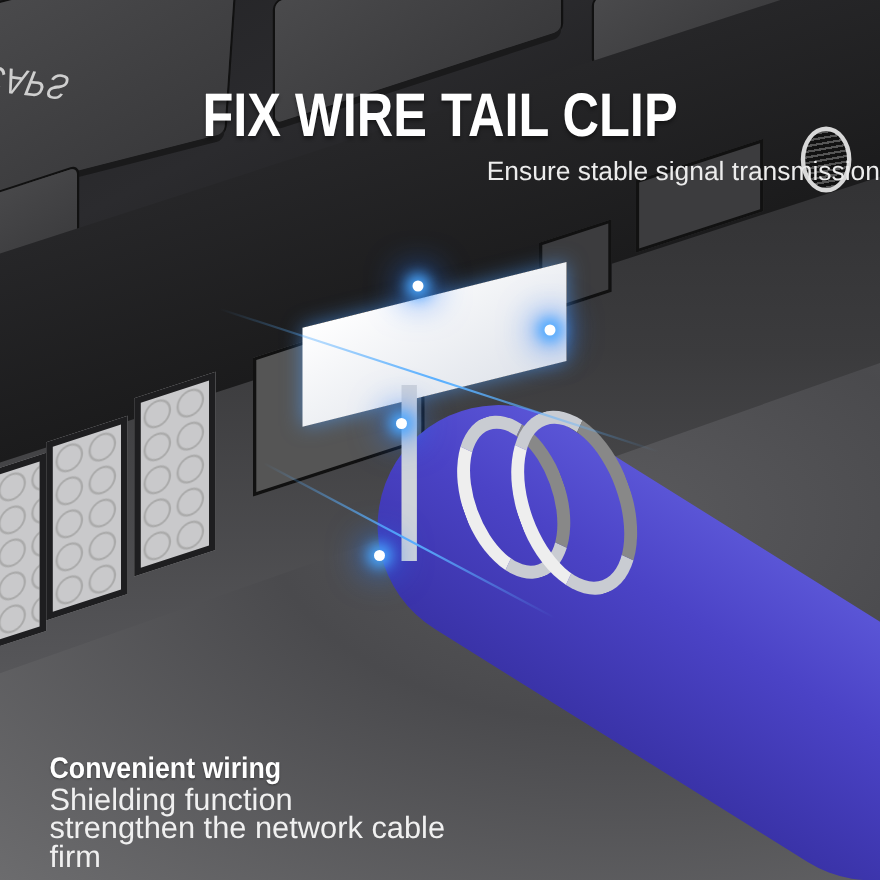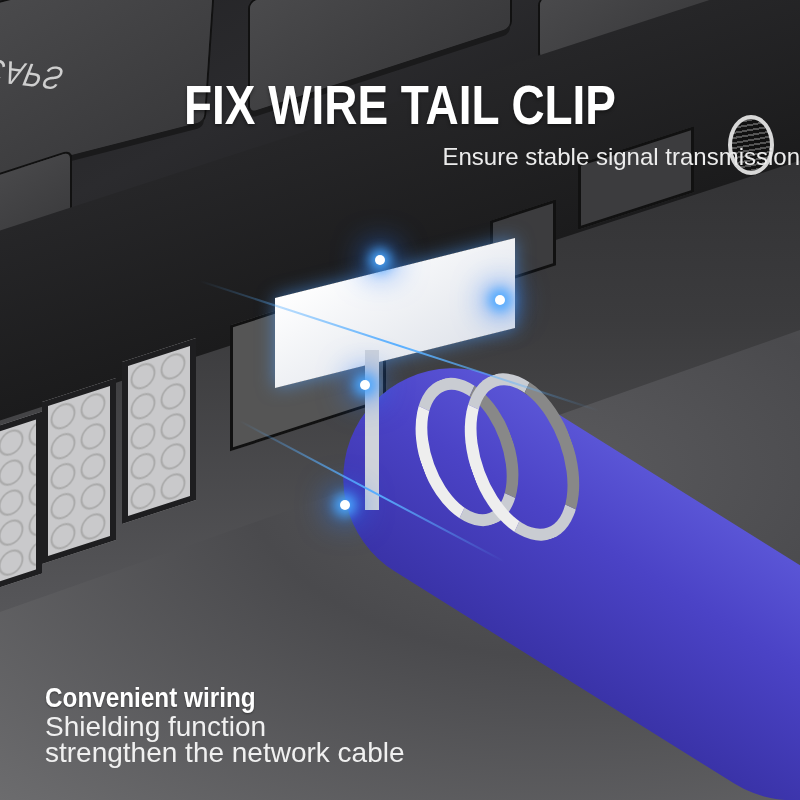--- a/index.html
+++ b/index.html
@@ -85,14 +85,15 @@
   <div class="glow" style="left:360px;top:380px;"></div>
   <div class="glow" style="left:340px;top:500px;"></div>
 
   <div class="title">FIX WIRE TAIL CLIP</div>
   <div class="subtitle">Ensure stable signal transmission</div>
 
   <div class="feature">
     <div class="feature-title">Convenient wiring</div>
     <div class="feature-line">Shielding function</div>
     <div class="feature-line">strengthen the network cable</div>
+    <div class="feature-line">firm</div>
   </div>
 </div>
 
 </body></html>

